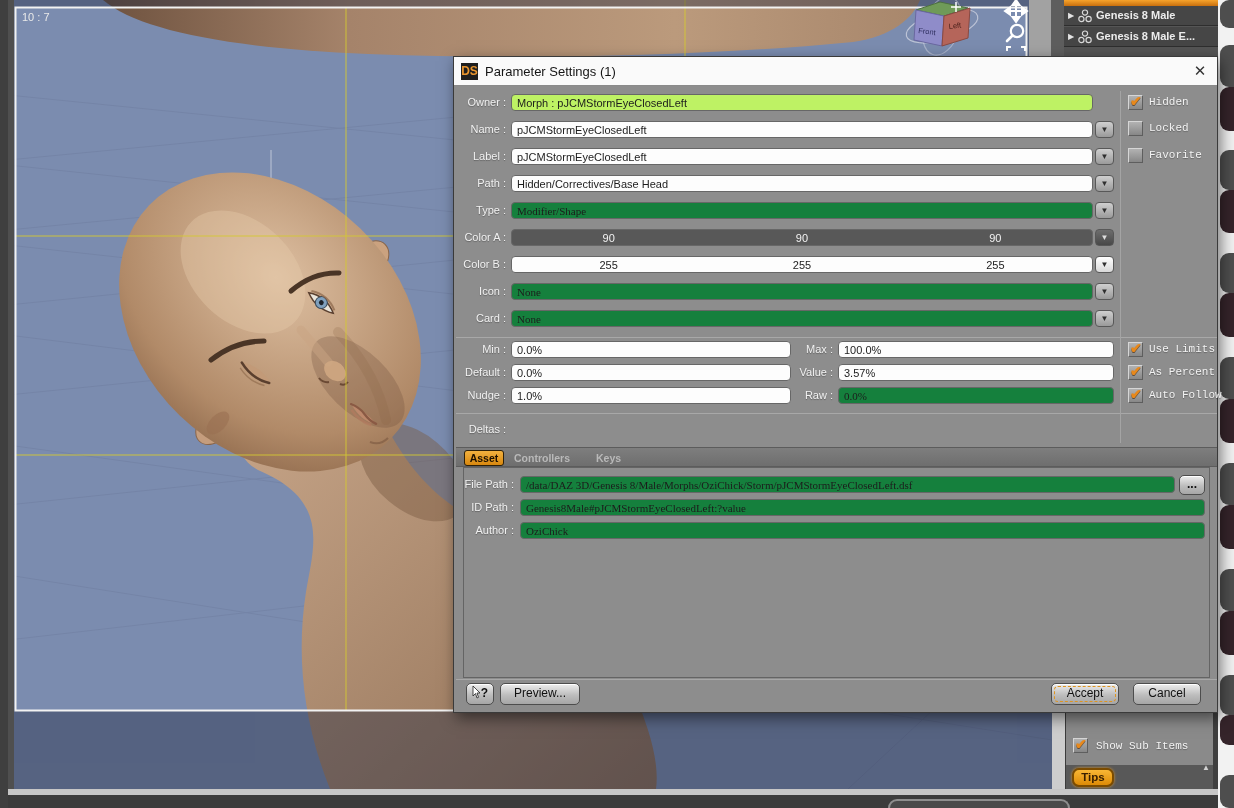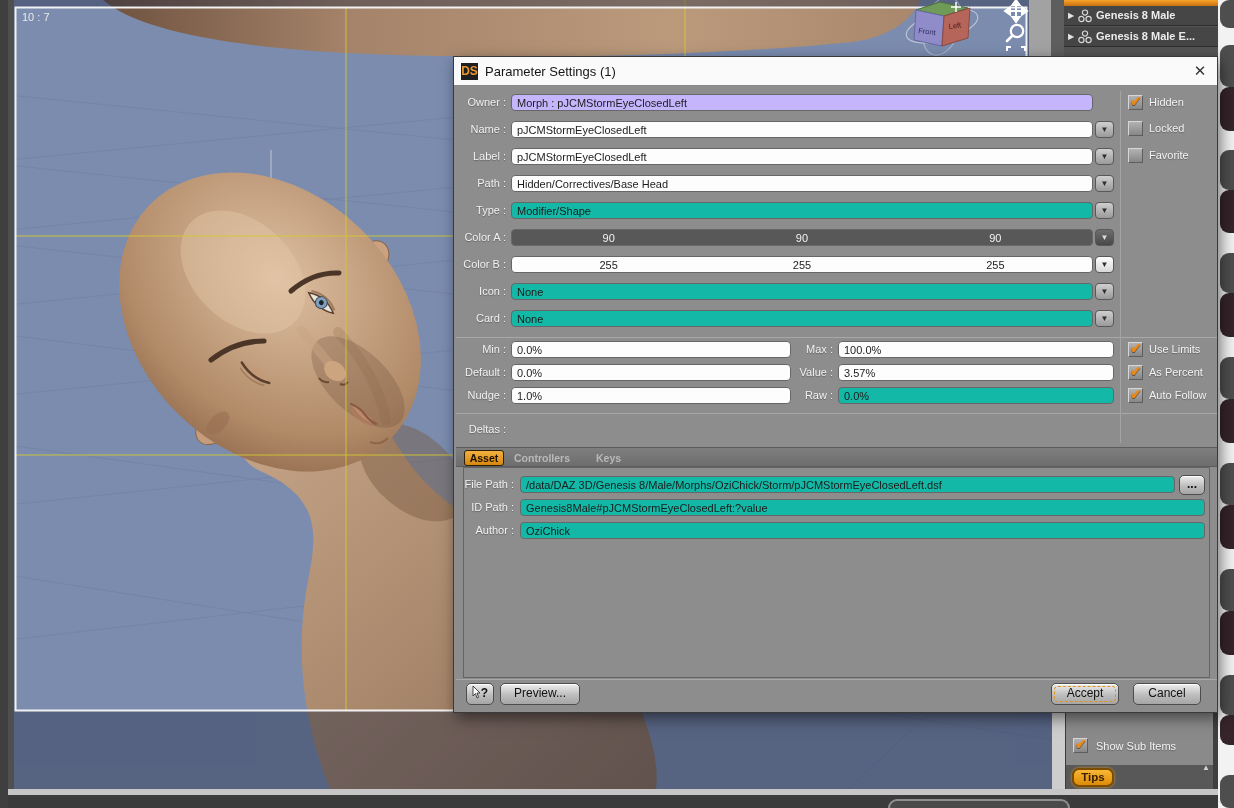--- a/index.html
+++ b/index.html
@@ -15,35 +15,35 @@
   .appicon{position:absolute;left:7px;top:6px;width:17px;height:17px;background:#1f1f1f;color:#e8952f;
            font-size:12px;font-weight:bold;text-align:center;line-height:17px;}
   .wtitle{position:absolute;left:31px;top:7px;font-size:13px;color:#151515;}
   .wclose{position:absolute;right:8px;top:5px;width:18px;height:18px;font-size:15px;color:#333;text-align:center;line-height:18px;cursor:default;}
   .lbl{position:absolute;width:52px;font-size:11px;color:#f1f1f1;text-align:right;white-space:nowrap;
        text-shadow:0 1px 1px rgba(0,0,0,.3);}
   .lbl2{width:56px;}
   .fld{position:absolute;height:17px;border:1px solid #676767;border-radius:4px;padding:1px 5px 0;
        font-size:11px;color:#1c1c1c;line-height:14px;white-space:nowrap;overflow:hidden;}
   .f-white{background:#fdfdfd;}
-  .f-gray{background:#14b8a6;}
-  .f-ro{background:#c4b5fd;}
+  .f-gray{background:#15803d;font-family:Liberation Serif, serif;}
+  .f-ro{background:#bef264;}
   .f-dark{background:#585858;color:#f2f2f2;}
   .swatch{display:flex;justify-content:space-around;padding:1px 0 0;}
   .dd{position:absolute;width:19px;height:17px;border:1px solid #585858;border-radius:4px;
       background:linear-gradient(#cfcfcf,#9a9a9a);color:#2e2e2e;font-size:8px;text-align:center;line-height:15px;}
   .dd-dark{background:linear-gradient(#6e6e6e,#484848);color:#ddd;}
   .dd-white{background:linear-gradient(#ffffff,#d8d8d8);}
   .sep{position:absolute;height:1px;background:#5f5f5f;border-bottom:1px solid #a8a8a8;}
   .vsep{position:absolute;width:1px;background:#6a6a6a;border-right:1px solid #a4a4a4;}
   .cb{position:absolute;width:15px;height:15px;background:linear-gradient(#b2b2b2,#878787);
       border:1px solid #d6d6d6;border-right-color:#5e5e5e;border-bottom-color:#5e5e5e;}
   .cb .mk{display:block;margin:-3px 0 0 1px;color:#e8891c;font-size:14px;font-weight:bold;
           text-shadow:0 1px 0 rgba(60,30,0,.6);}
-  .cblabel{position:absolute;font-size:11px;color:#f3f3f3;text-shadow:0 1px 1px rgba(0,0,0,.3);white-space:nowrap;}
+  .cblabel{position:absolute;font-size:11px;color:#f3f3f3;text-shadow:0 1px 1px rgba(0,0,0,.3);white-space:nowrap;font-family:Liberation Mono, monospace;}
   .tabstrip{position:absolute;left:2px;top:390px;width:761px;height:20px;background:linear-gradient(#7e7e7e,#6e6e6e);
             border-top:1px solid #5c5c5c;border-bottom:1px solid #5c5c5c;text-decoration:underline;}
   .tab-on{position:absolute;left:8px;top:2px;width:40px;height:16px;background:linear-gradient(#f2b13f,#d8880f);
           border:1px solid #2e2008;border-radius:3px;font-size:10.5px;font-weight:bold;color:#1c1000;
           text-align:center;line-height:14px;}
   .tab-off{position:absolute;top:4px;font-size:10.5px;font-weight:bold;color:#b9b9b9;}
   .gpanel{position:absolute;left:9px;top:410px;width:747px;height:211px;border:1px solid #646464;}
   .btn{position:absolute;height:22px;background:linear-gradient(#eeeeee,#bdbdbd 55%,#a6a6a6);
        border:1px solid #4d4d4d;border-radius:5px;font-size:12px;color:#101010;text-align:center;
        line-height:19px;box-shadow:inset 0 1px 0 #fff;}

